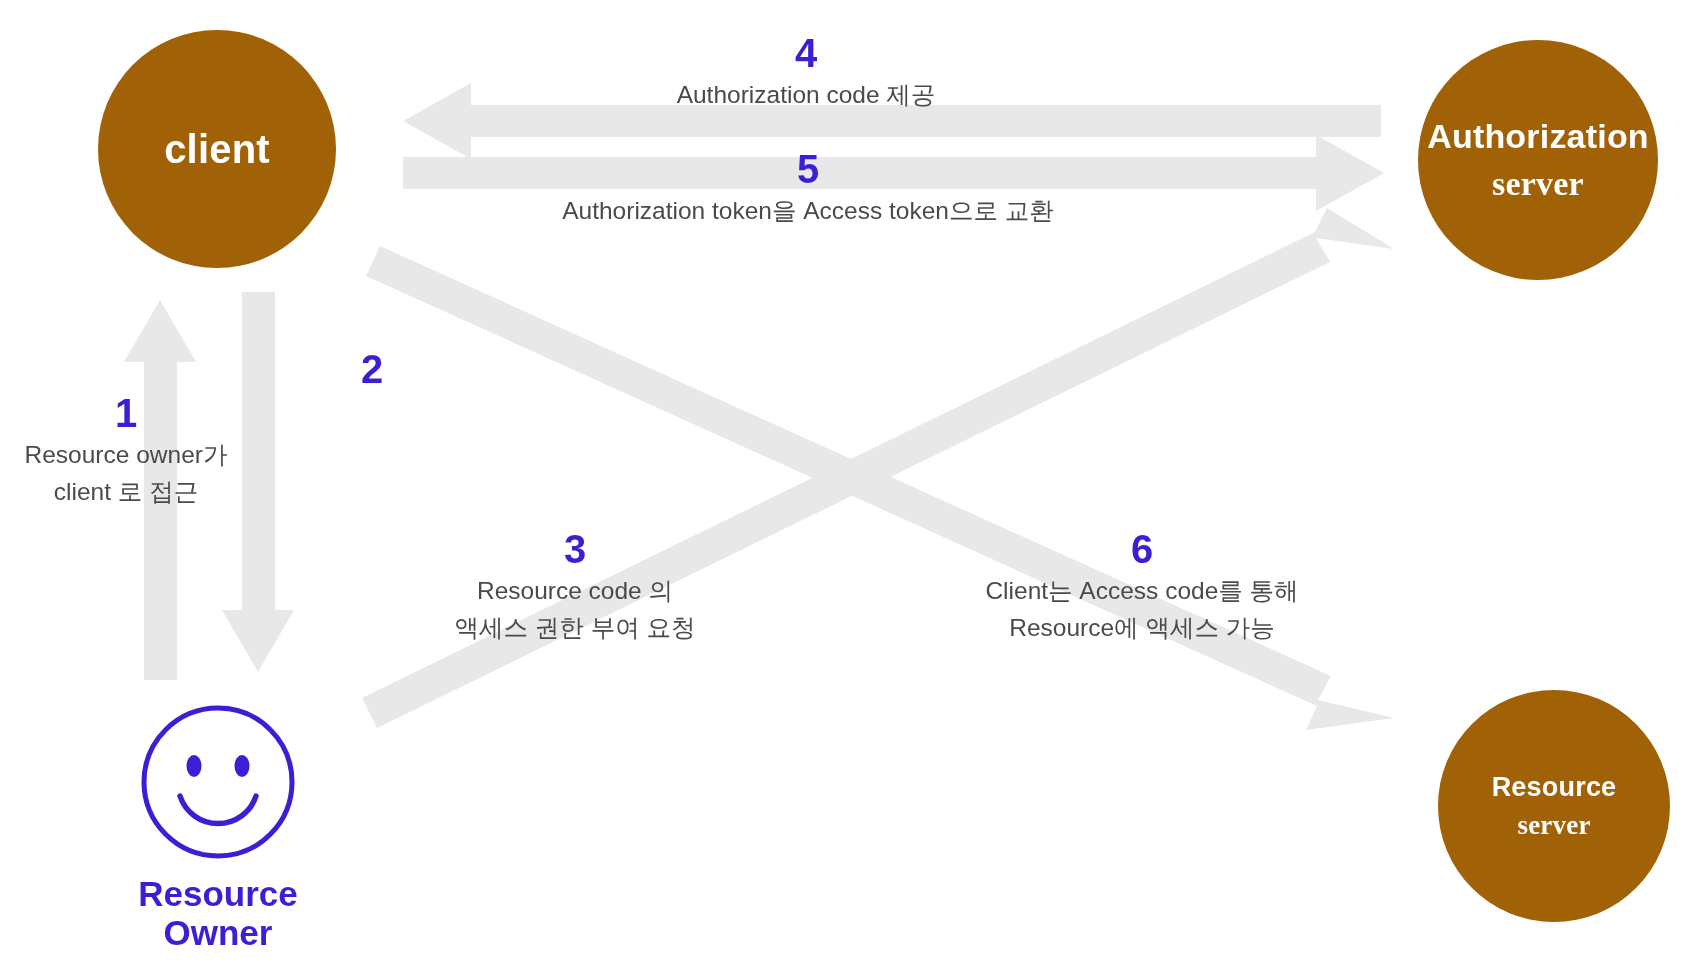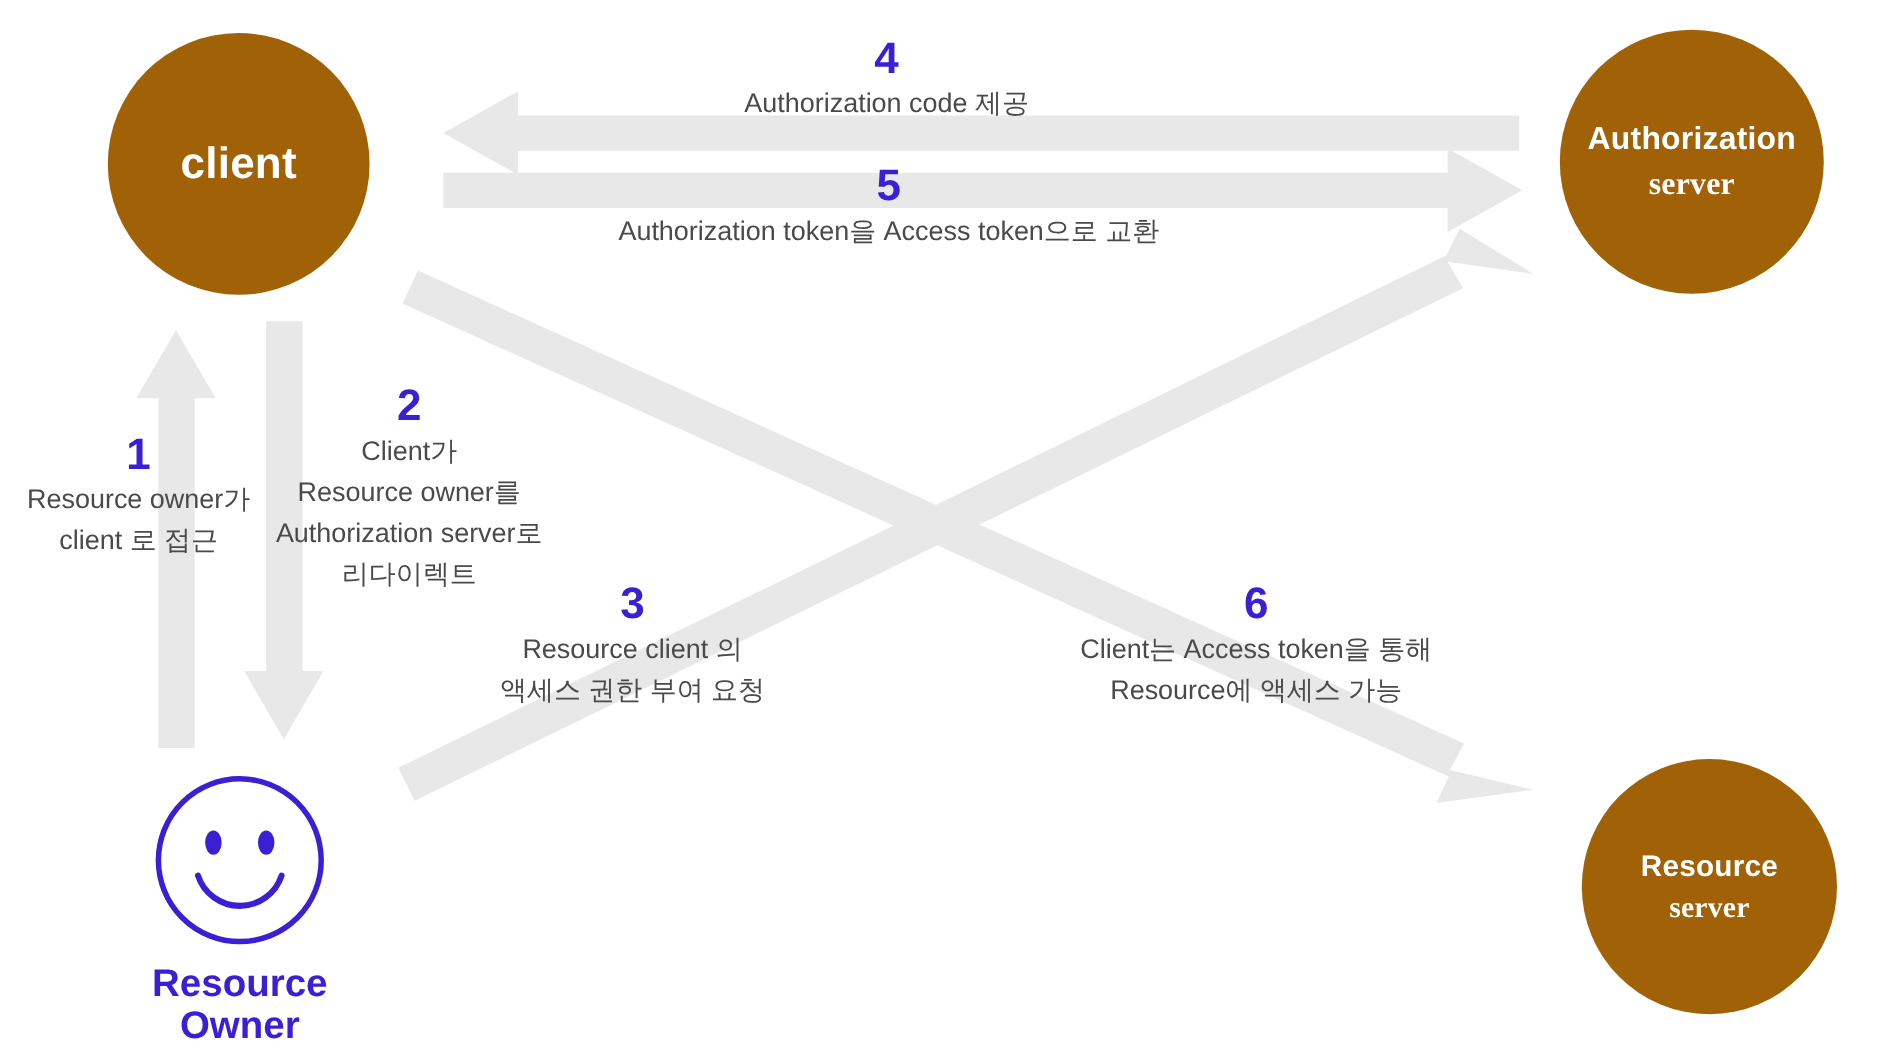--- a/index.html
+++ b/index.html
@@ -44,24 +44,24 @@
   }
   #node-client {
     left: 98px;
     top: 30px;
     width: 238px;
     height: 238px;
     font-size: 40px;
   }
   #node-auth {
     left: 1418px;
-    top: 27px;
+    top: 40px;
     width: 240px;
     height: 240px;
-    font-size: 29px;
+    font-size: 34px;
   }
   #node-resource-server {
     left: 1438px;
     top: 690px;
     width: 232px;
     height: 232px;
     font-size: 27px;
   }
   .node .line2 {
     display: block;
@@ -168,41 +168,37 @@
   </div>
 
   <div class="step" id="step-1">
     <span class="step-num">1</span>
     <span class="step-text">Resource owner가
 client 로 접근</span>
   </div>
 
   <div class="step" id="step-2">
     <span class="step-num">2</span>
-    <span class="step-text">Client가
-Resource owner를
-Authorization server로
-리다이렉트</span>
   </div>
 
   <div class="step" id="step-3">
     <span class="step-num">3</span>
-    <span class="step-text">Resource client 의
+    <span class="step-text">Resource code 의
 액세스 권한 부여 요청</span>
   </div>
 
   <div class="step" id="step-4">
     <span class="step-num">4</span>
     <span class="step-text">Authorization code 제공</span>
   </div>
 
   <div class="step" id="step-5">
     <span class="step-num">5</span>
     <span class="step-text">Authorization token을 Access token으로 교환</span>
   </div>
 
   <div class="step" id="step-6">
     <span class="step-num">6</span>
-    <span class="step-text">Client는 Access token을 통해
+    <span class="step-text">Client는 Access code를 통해
 Resource에 액세스 가능</span>
   </div>
 
 </div>
 
 </body></html>

